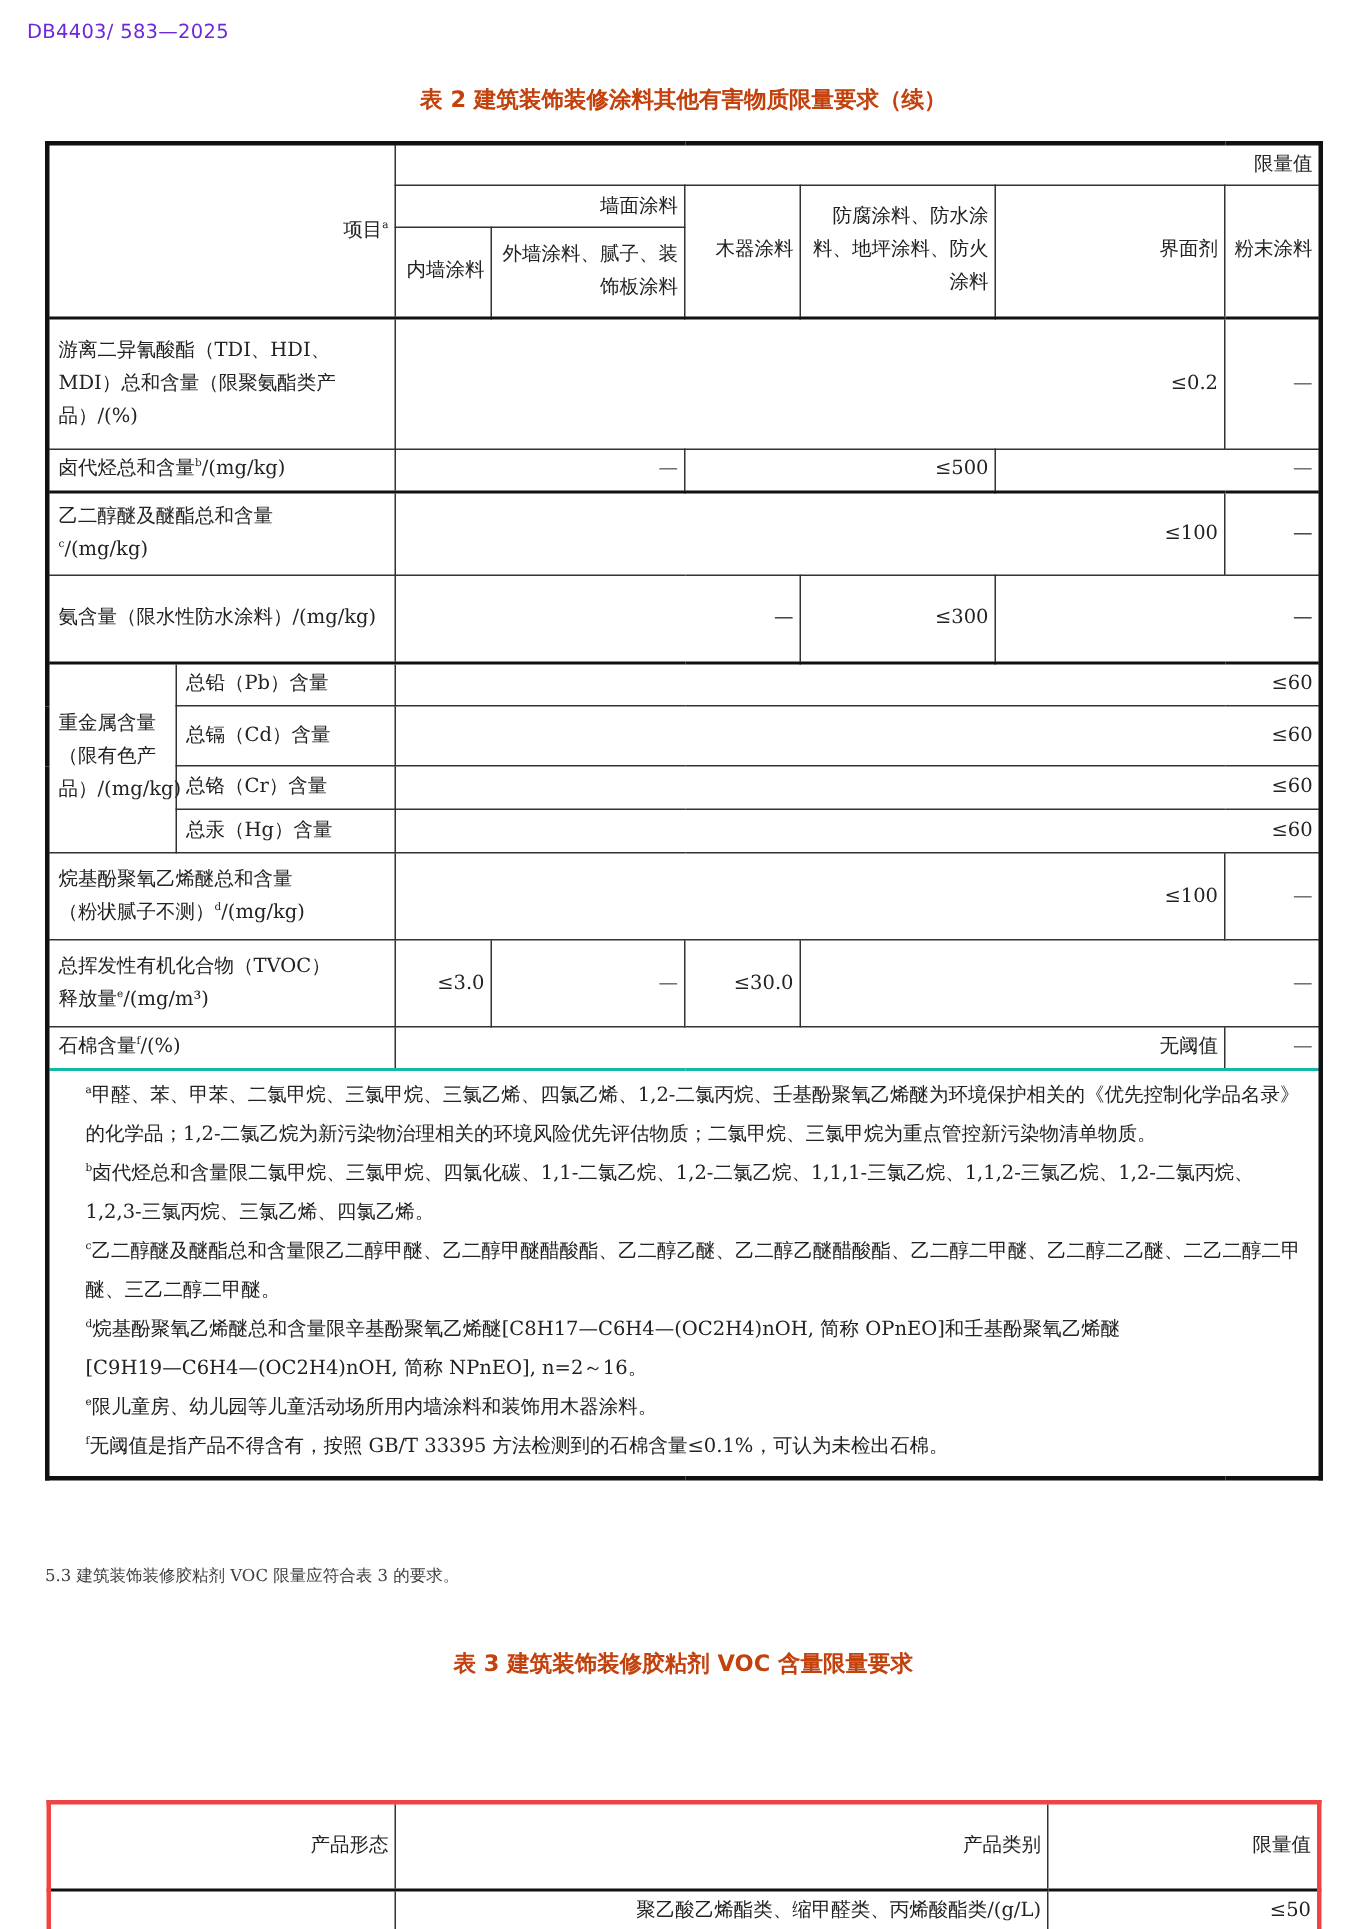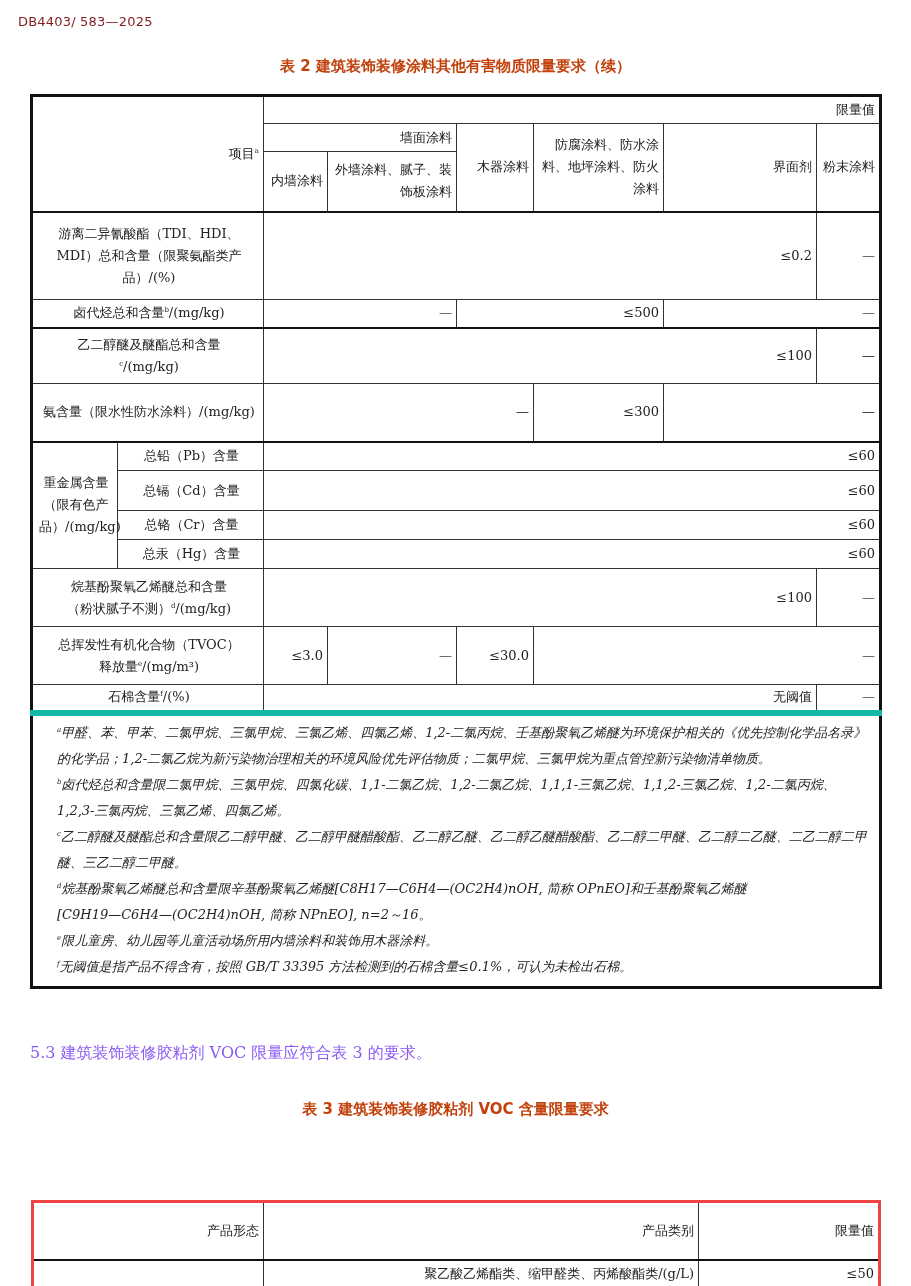--- a/index.html
+++ b/index.html
@@ -1,30 +1,30 @@
 <!DOCTYPE html>
 <html><head>
 <meta charset="utf-8">
 <style>
   html, body { margin: 0; padding: 0; background: #ffffff; }
   body { width: 911px; height: 1286px; position: relative; overflow: hidden;
          font-family: "DejaVu Serif", "Liberation Serif", serif; color: #222; }
   .docid { position: absolute; left: 18px; top: 14px; font-family: "DejaVu Sans", "Liberation Sans", sans-serif;
-           font-size: 13px; letter-spacing: 0.2px; color: #7f1d1d; }
+           font-size: 13px; letter-spacing: 0.2px; color: #6d28d9; }
   .caption { position: absolute; left: 0; width: 911px; text-align: center;
              font-family: "DejaVu Sans", "Liberation Sans", sans-serif; font-size: 15px; font-weight: bold; color: #c2410c; }
   table { border-collapse: collapse; position: absolute; table-layout: fixed; }
   td { border: 1px solid #333; text-align: right; vertical-align: middle; font-size: 13px; line-height: 22px; padding: 0 4px; }
   .t2 { left: 30px; top: 94px; width: 849px; border: 3px solid #111; }
-  .t2 td.left { text-align: center; padding-left: 6px; margin-left: 28px; }
+  .t2 td.left { text-align: left; padding-left: 6px; margin-left: 28px; }
   .thick-top td { border-top: 2px solid #111; }
-  .notes td { text-align: left; padding: 4px 12px 6px 24px; font-size: 13px; line-height: 26px; border-top: 6px solid #14b8a6; font-style: italic; }
+  .notes td { text-align: left; padding: 4px 12px 6px 24px; font-size: 13px; line-height: 26px; border-top: 2px solid #14b8a6; }
   .note-line { text-indent: 0; }
   sup { font-size: 7px; vertical-align: super; line-height: 0; }
-  .section { position: absolute; left: 30px; top: 1043px; font-size: 16px; color: #8b5cf6; }
+  .section { position: absolute; left: 30px; top: 1043px; font-size: 11px; color: #404040; }
   .t3 { left: 31px; top: 1200px; width: 847px; border: 3px solid #ef4444; }
   .t3 td { font-size: 13px; }
   .dash { color: #555; }
 </style>
 </head>
 <body>
 
 <div class="docid">DB4403/ 583—2025</div>
 
 <div class="caption" style="top:57px">表 2   建筑装饰装修涂料其他有害物质限量要求（续）</div>

